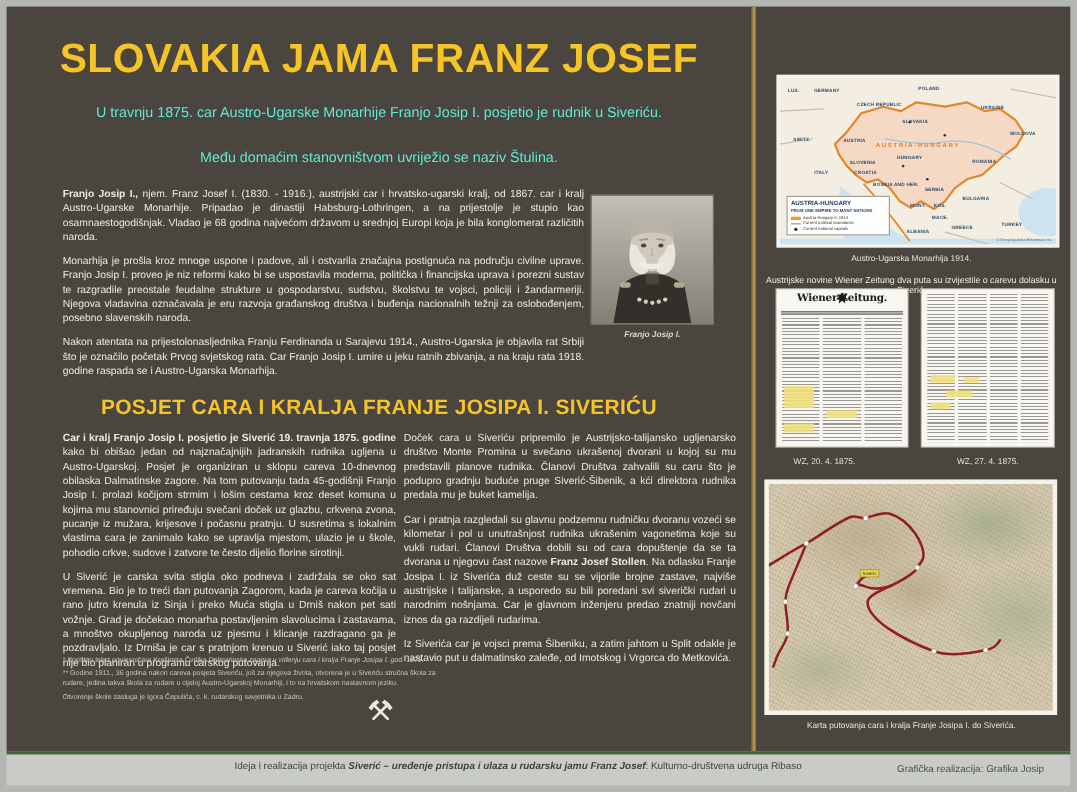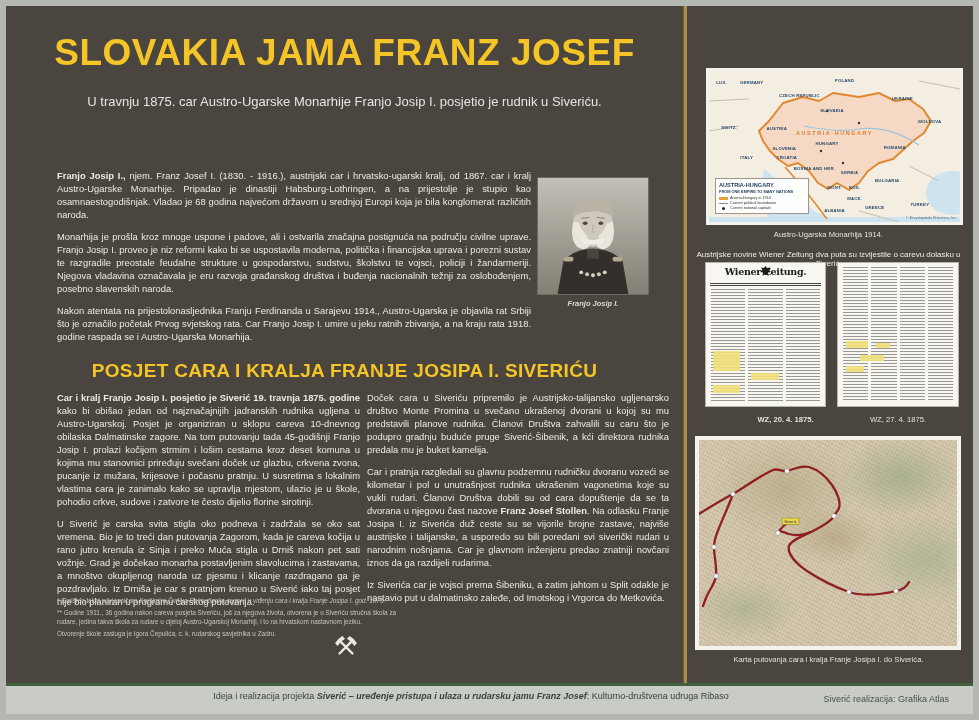--- a/index.html
+++ b/index.html
@@ -3,21 +3,21 @@
 <meta charset="utf-8">
 <style>
   html,body{margin:0;padding:0;}
   body{font-family:"Liberation Sans",sans-serif;}
   #stage{position:relative;width:979px;height:720px;background:#b3b6b1;overflow:hidden;}
   .poster{position:absolute;left:6px;top:6px;width:967px;height:677px;background:#4b453f;}
 
   
   .title{position:absolute;left:0;top:26px;width:677px;text-align:center;
          font-size:37px;font-weight:bold;letter-spacing:.5px;color:#f5c426;}
-  .intro{position:absolute;left:0;top:86px;width:677px;text-align:center;color:#e5e5e5;
+  .intro{position:absolute;left:0;top:86px;width:677px;text-align:center;color:#5eead4;
          font-size:13px;line-height:1.58;}
   .intro b{font-weight:bold;}
   .bio{position:absolute;left:51px;top:164px;width:474px;color:#eceae4;
        font-size:9.4px;line-height:1.38;text-align:justify;}
   .bio p,.cols p{margin:0 0 9px 0;}
   .lead{font-weight:bold;}
 
   .portrait-wrap{position:absolute;left:531px;top:171px;width:112px;font-weight:bold;}
   .portrait{width:112px;height:118px;display:block;background:#9b968c;border:1px solid #6e6a62;box-sizing:border-box;}
   .portrait-cap{margin-top:4px;text-align:center;font-size:7.5px;font-style:italic;color:#ddd9d1;}
@@ -105,20 +105,21 @@
 <body>
 
 <div id="stage">
   <div class="poster">
 
     <div class="title">SLOVAKIA JAMA FRANZ JOSEF</div>
 
     <div class="intro">
       <span>U travnju 1875. car Austro-Ugarske Monarhije Franjo Josip I. posjetio je rudnik u Siveriću.</span><br>
       <br>
+      <span>Među domaćim stanovništvom uvriježio se naziv Štulina.</span>
     </div>
 
     <div class="bio">
       <p><span class="lead">Franjo Josip I.,</span><span> njem. Franz Josef I. (1830. - 1916.), austrijski car i hrvatsko-ugarski kralj, od 1867. car i kralj Austro-Ugarske Monarhije. Pripadao je dinastiji Habsburg-Lothringen, a na prijestolje je stupio kao osamnaestogodišnjak. Vladao je 68 godina najvećom državom u srednjoj Europi koja je bila konglomerat različitih naroda.</span></p>
       <p>Monarhija je prošla kroz mnoge uspone i padove, ali i ostvarila značajna postignuća na području civilne uprave. Franjo Josip I. proveo je niz reformi kako bi se uspostavila moderna, politička i financijska uprava i porezni sustav te razgradile preostale feudalne strukture u gospodarstvu, sudstvu, školstvu te vojsci, policiji i žandarmeriji. Njegova vladavina označavala je eru razvoja građanskog društva i buđenja nacionalnih težnji za oslobođenjem, posebno slavenskih naroda.</p>
       <p>Nakon atentata na prijestolonasljednika Franju Ferdinanda u Sarajevu 1914., Austro-Ugarska je objavila rat Srbiji što je označilo početak Prvog svjetskog rata. Car Franjo Josip I. umire u jeku ratnih zbivanja, a na kraju rata 1918. godine raspada se i Austro-Ugarska Monarhija.</p>
     </div>
 
     <div class="portrait-wrap">
       <svg class="portrait" viewBox="0 0 112 118" xmlns="http://www.w3.org/2000/svg">
@@ -269,21 +270,21 @@
           <div class="ncol"></div>
           <div class="ncol"></div>
           <div class="ncol"></div>
       </div>
       <div class="hlpatch" style="left:8px;top:78px;width:22px;height:7px;"></div>
       <div class="hlpatch" style="left:22px;top:92px;width:24px;height:6px;"></div>
       <div class="hlpatch" style="left:8px;top:103px;width:18px;height:6px;"></div>
       <div class="hlpatch" style="left:38px;top:80px;width:14px;height:5px;"></div>
     </div>
 
-    <div class="sidecap" style="top:409px;left:720px;width:119px;font-weight:bold;">WZ, 20. 4. 1875.</div>
+    <div class="sidecap" style="top:409px;left:684px;width:119px;">WZ, 20. 4. 1875.</div>
     <div class="sidecap" style="top:409px;left:832px;width:120px;">WZ, 27. 4. 1875.</div>
 
     <div class="route-map">
       <svg viewBox="0 0 258 206" width="258" height="206" xmlns="http://www.w3.org/2000/svg">
         <g fill="none" stroke="#8f1f23" stroke-width="2.3" stroke-linecap="round">
           <path d="M-2 75 C10 68 22 60 34 54 C45 48 60 36 74 30 C79 28 84 32 88 31 C96 29 102 25 110 27 C120 30 128 38 133 45 C138 52 142 62 140 68 C138 73 136 73 135 76 C132 82 120 88 112 92 C104 96 92 100 90 106 C88 114 98 124 108 131 C120 139 136 147 150 152 C162 156 180 155 197 151 C203 150 208 146 210 142"></path>
           <path d="M112 92 C104 95 96 96 90 94 C84 92 81 90 79 93 C82 88 86 84 90 83"></path>
           <path d="M34 54 C30 65 24 78 20 88 C17 95 15 100 15 107 C15 116 18 126 17 136 C16 144 10 150 7 158 L4 166"></path>
         </g>
         <g fill="#ffffff" stroke="#8c8c8c" stroke-width="0.6">
@@ -303,15 +304,15 @@
       </svg>
     </div>
     <div class="sidecap" style="top:649px;">Karta putovanja cara i kralja Franje Josipa I. do Siverića.</div>
   </div>
 
   <div class="footer-line"></div>
   <div class="footer">
     <div class="footer-center">
       <div><span>Ideja i realizacija projekta </span><span class="it">Siverić – uređenje pristupa i ulaza u rudarsku jamu Franz Josef</span><span>:  Kulturno-društvena udruga Ribaso</span></div>
     </div>
-    <div class="footer-right">Siverić realizacija: Grafika Atlas</div>
+    <div class="footer-right">Grafička realizacija: Grafika Josip</div>
   </div>
 </div>
 
 </body></html>

